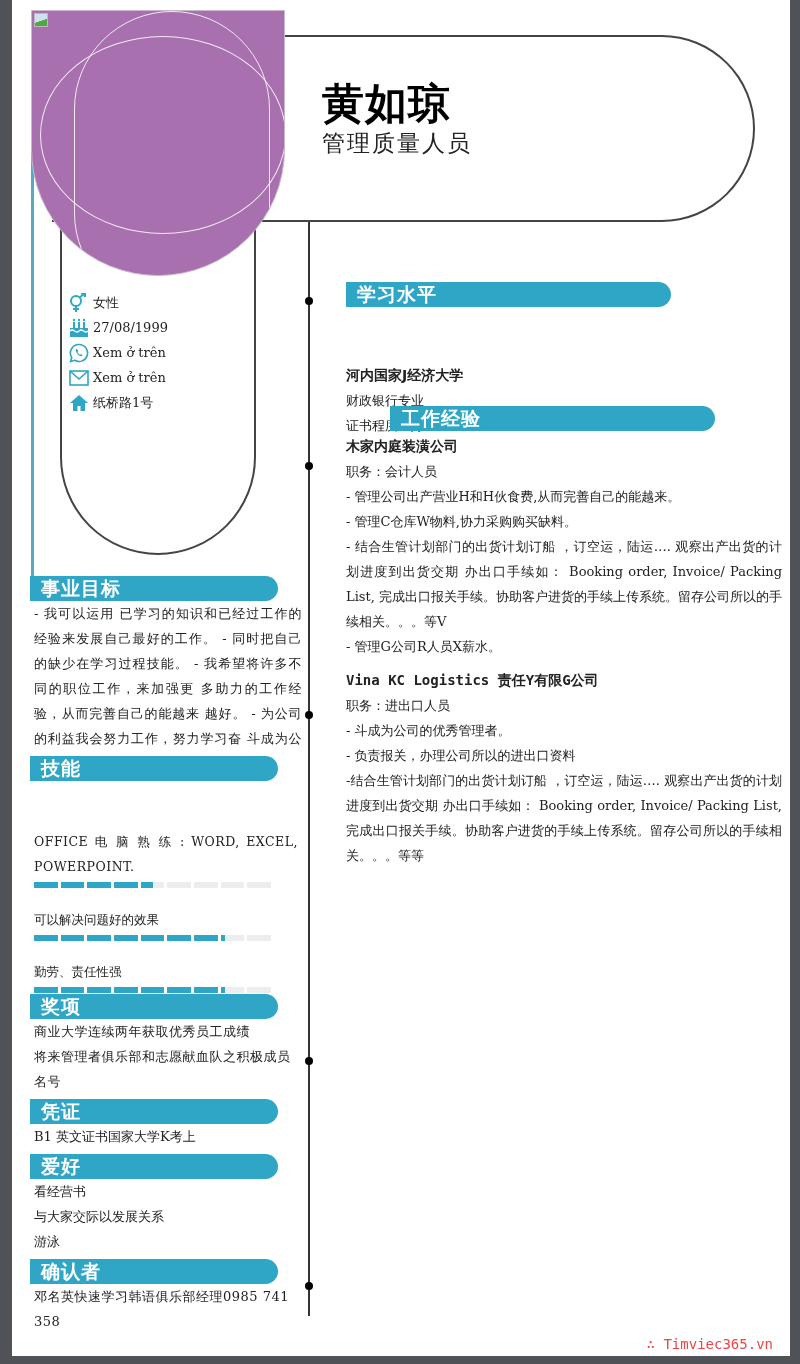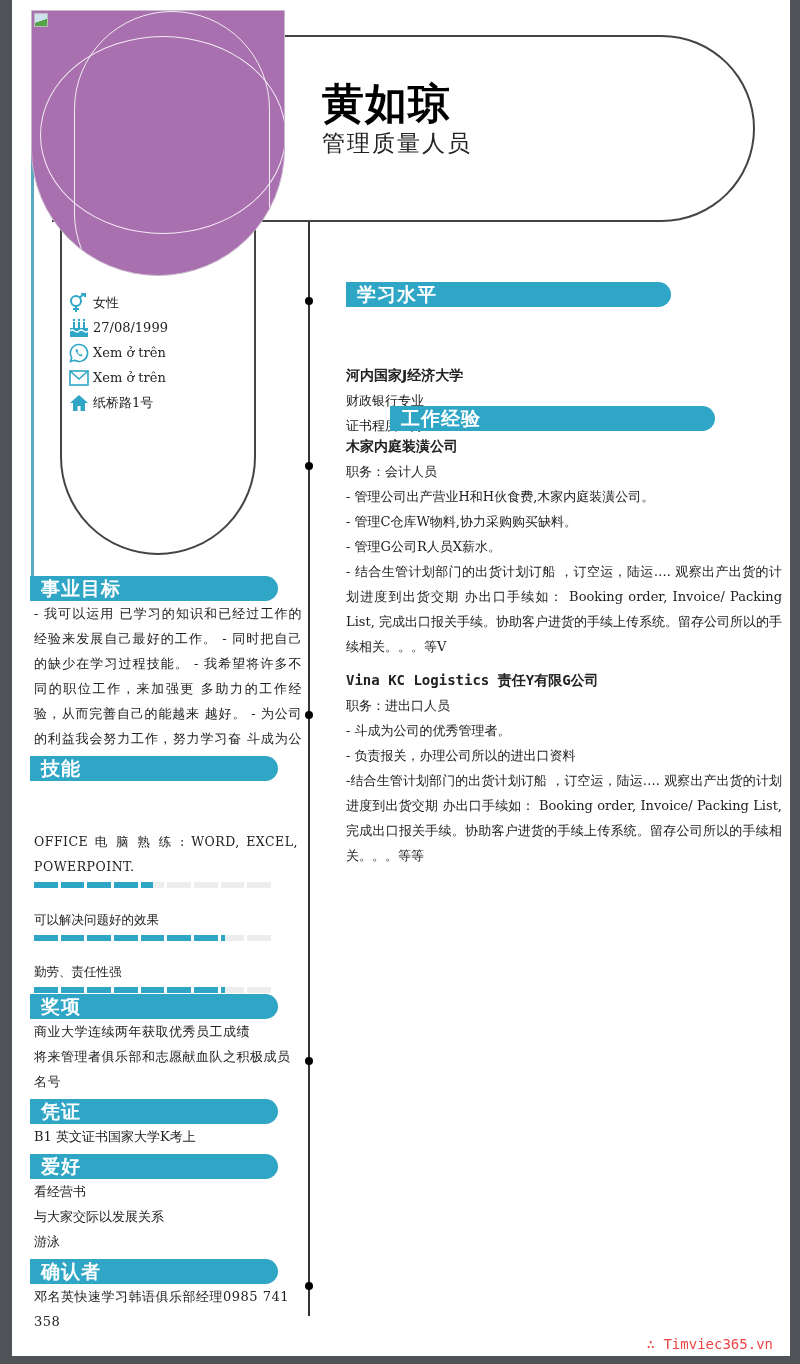--- a/index.html
+++ b/index.html
@@ -369,24 +369,24 @@
   <div class="right-text" style="top:315px;margin-top:48px;">
     <div class="bold-title cn">河内国家J经济大学</div>
     <div>财政银行专业</div>
     <div>证书程度：好</div>
   </div>
 
   <div class="section-bar" style="left:334px; top:406px; width:325px;margin-left:44px;">工作经验</div>
   <div class="right-text" style="top:434px;">
     <div class="bold-title cn">木家内庭装潢公司</div>
     <div>职务：会计人员</div>
-    <div>- 管理公司出产营业H和H伙食费,木家内庭装潢公司。</div>
+    <div>- 管理公司出产营业H和H伙食费,从而完善自己的能越来。</div>
     <div>- 管理C仓库W物料,协力采购购买缺料。</div>
+    <div style="text-align:justify;">- 结合生管计划部门的出货计划订船 ，订空运，陆运…. 观察出产出货的计划进度到出货交期 办出口手续如： Booking order, Invoice/ Packing List, 完成出口报关手续。协助客户进货的手续上传系统。留存公司所以的手续相关。。。等V</div>
     <div>- 管理G公司R人员X薪水。</div>
-    <div style="text-align:justify;">- 结合生管计划部门的出货计划订船 ，订空运，陆运…. 观察出产出货的计划进度到出货交期 办出口手续如： Booking order, Invoice/ Packing List, 完成出口报关手续。协助客户进货的手续上传系统。留存公司所以的手续相关。。。等V</div>
   </div>
   <div class="right-text" style="top:668px;">
     <div class="bold-title">Vina KC Logistics 责任Y有限G公司</div>
     <div>职务：进出口人员</div>
     <div>- 斗成为公司的优秀管理者。</div>
     <div>- 负责报关，办理公司所以的进出口资料</div>
     <div style="text-align:justify;">-结合生管计划部门的出货计划订船 ，订空运，陆运…. 观察出产出货的计划进度到出货交期 办出口手续如： Booking order, Invoice/ Packing List, 完成出口报关手续。协助客户进货的手续上传系统。留存公司所以的手续相关。。。等等</div>
   </div>
 
   <div class="watermark">∴ Timviec365.vn</div>

